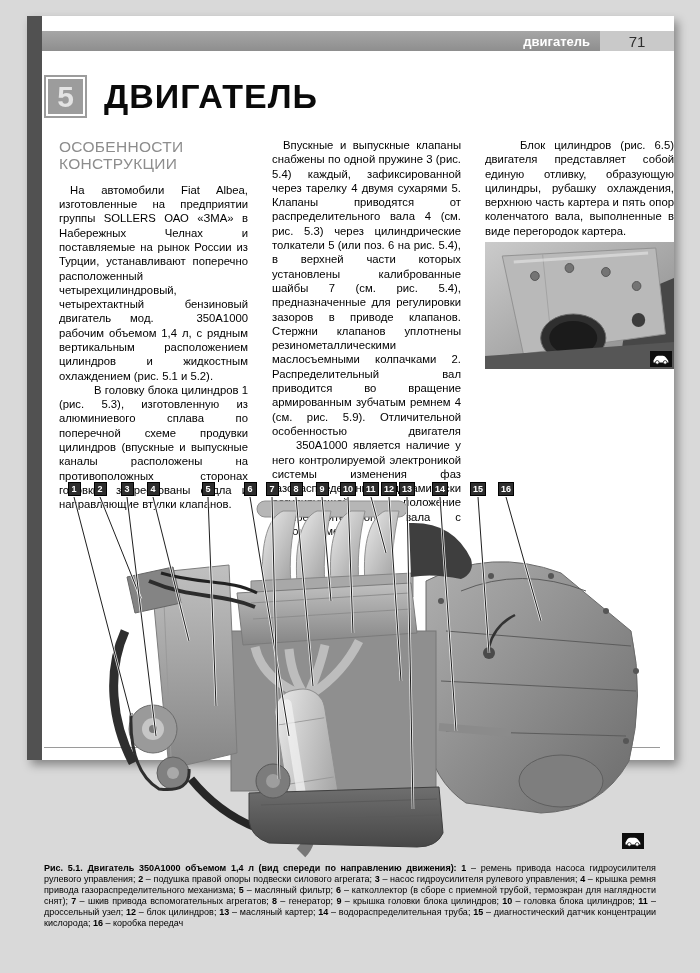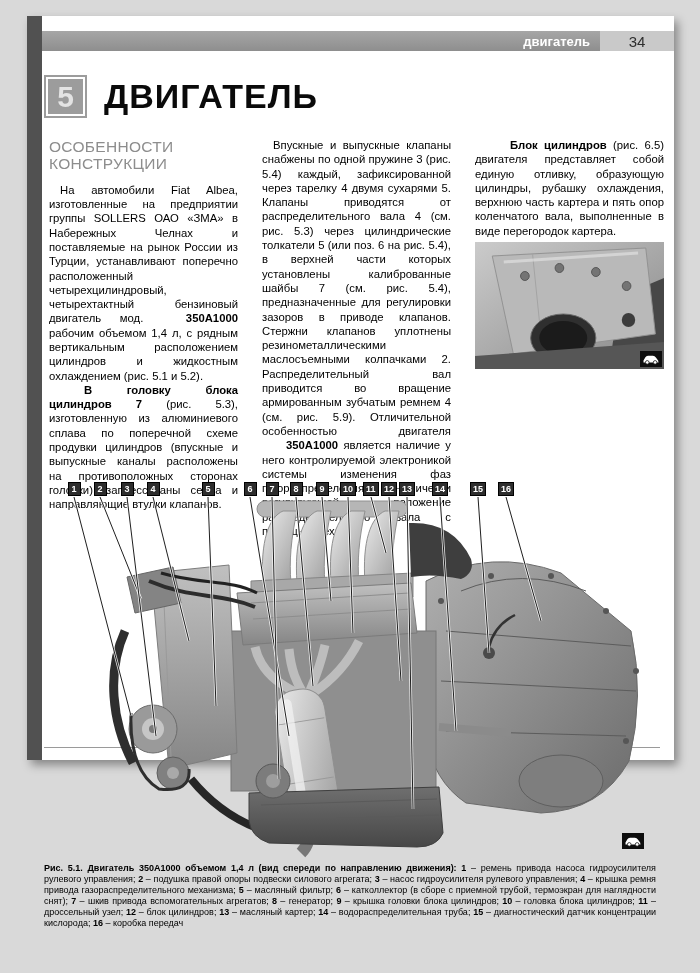--- a/index.html
+++ b/index.html
@@ -25,26 +25,26 @@
 
   .title-row { position:absolute; left:17px; top:59px; display:flex; align-items:center; gap:17px; }
   .chapter-badge {
     width:43px; height:43px; background:#9c9c9c; position:relative;
     display:flex; align-items:center; justify-content:center;
   }
   .chapter-badge::after { content:""; position:absolute; inset:2px; border:2px solid #fff; }
   .chapter-badge span { color:#e3e3e3; font-size:30px; font-weight:bold; position:relative; z-index:1; }
   h1 { font-size:34px; font-weight:800; color:#0a0a0a; letter-spacing:1px; }
 
-  .columns { position:absolute; left:22px; top:122px; width:615px; display:flex; gap:24px; }
+  .columns { position:absolute; left:32px; top:122px; width:615px; display:flex; gap:24px; }
   .col { flex:1; min-width:0; }
   h2.section { color:#8d8d8d; font-size:15.5px; line-height:1.12; font-weight:400; letter-spacing:.3px; margin-bottom:10px; }
   .paras p { font-size:11.3px; line-height:14.3px; text-align:justify; color:#000; text-indent:11px; }
   .paras p.noindent { text-indent:0; }
-  .b { font-weight:bold;padding-left:24px; }
+  .b { font-weight:normal;padding-left:24px; }
 
   .inline-photo { margin:4px 0 5px; width:100%; height:127px; position:relative; }
   .inline-photo > svg { display:block; width:100%; height:100%; }
 
   .corner-icon {
     position:absolute; background:#0d0d0d;
     display:flex; align-items:center; justify-content:center;
   }
   .inline-photo .corner-icon { right:2px; bottom:2px; width:22px; height:16px; }
   .corner-icon svg { width:18px; height:12px; display:block; }
@@ -75,37 +75,37 @@
 <body>
 
 <div class="page">
   <div class="spine"></div>
 
   <div class="header">
     <div class="header-strip">
       <span>двигатель</span>
     </div>
     <div class="header-pagebox">
-      <span>34</span>
+      <span>71</span>
     </div>
   </div>
 
   <div class="title-row">
     <div class="chapter-badge">
       <span>5</span>
     </div>
     <h1>ДВИГАТЕЛЬ</h1>
   </div>
 
   <div class="columns">
     <div class="col">
       <h2 class="section">ОСОБЕННОСТИ КОНСТРУКЦИИ</h2>
       <div class="paras">
           <p><span>На автомобили Fiat Albea, изготовленные на предприятии группы SOLLERS ОАО «ЗМА» в Набережных Челнах и поставляемые на рынок России из Турции, устанавливают поперечно расположенный четырехцилиндровый, четырехтактный бензиновый двигатель мод. </span><span class="b">350A1000</span><span> рабочим объемом 1,4 л, с рядным вертикальным расположением цилиндров и жидкостным охлаждением (рис. 5.1 и 5.2).</span></p>
-          <p><span class="b">В головку блока цилиндров 7</span><span> (рис. 5.3), изготовленную из алюминиевого сплава по поперечной схеме продувки цилиндров (впускные и выпускные каналы расположены на противоположных сторонах головки), запрессованы седла и направляющие втулки клапанов.</span></p>
+          <p><span class="b">В головку блока цилиндров 1</span><span> (рис. 5.3), изготовленную из алюминиевого сплава по поперечной схеме продувки цилиндров (впускные и выпускные каналы расположены на противоположных сторонах головки), запрессованы седла и направляющие втулки клапанов.</span></p>
         </div>
     </div>
     <div class="col">
       <div class="paras">
           <p><span>Впускные и выпускные клапаны снабжены по одной пружине 3 (рис. 5.4) каждый, зафиксированной через тарелку 4 двумя сухарями 5. Клапаны приводятся от распределительного вала 4 (см. рис. 5.3) через цилиндрические толкатели 5 (или поз. 6 на рис. 5.4), в верхней части которых установлены калиброванные шайбы 7 (см. рис. 5.4), предназначенные для регулировки зазоров в приводе клапанов. Стержни клапанов уплотнены резинометаллическими маслосъемными колпачками 2. Распределительный вал приводится во вращение армированным зубчатым ремнем 4 (см. рис. 5.9). Отличительной особенностью двигателя </span><span class="b">350A1000</span><span> является наличие у него контролируемой электроникой системы изменения фаз газораспределения, динамически регулирующей положение распределительного вала с помощью меха-</span></p>
         </div>
     </div>
     <div class="col">
       <div class="paras">
           <p><span class="b">Блок цилиндров</span><span> (рис. 6.5) двигателя представляет собой единую отливку, образующую цилиндры, рубашку охлаждения, верхнюю часть картера и пять опор коленчатого вала, выполненные в виде перегородок картера.</span></p>

